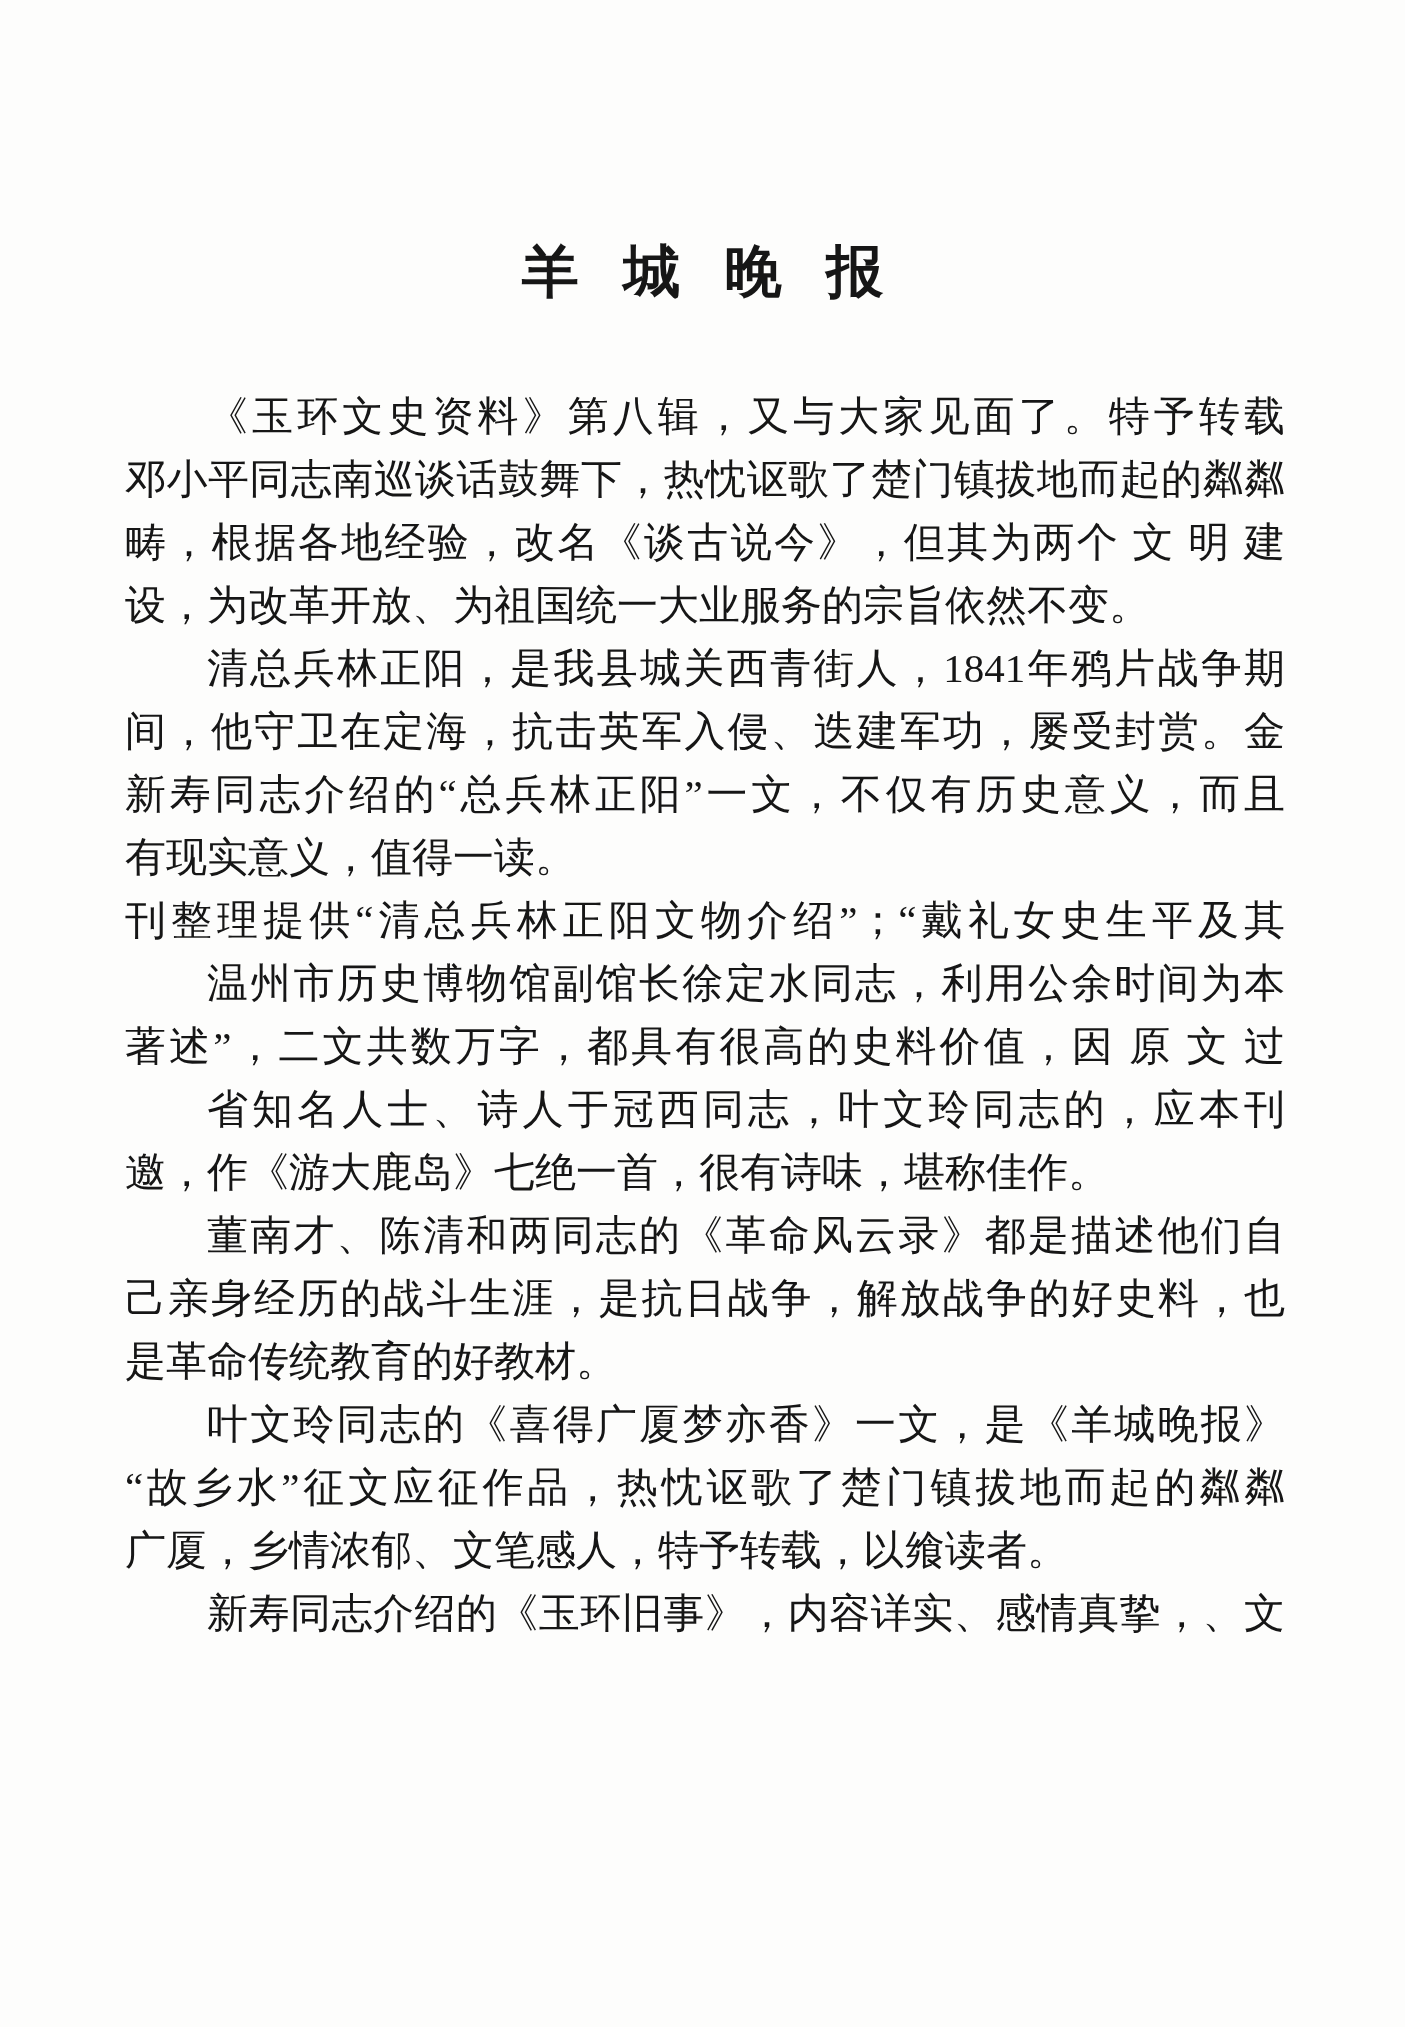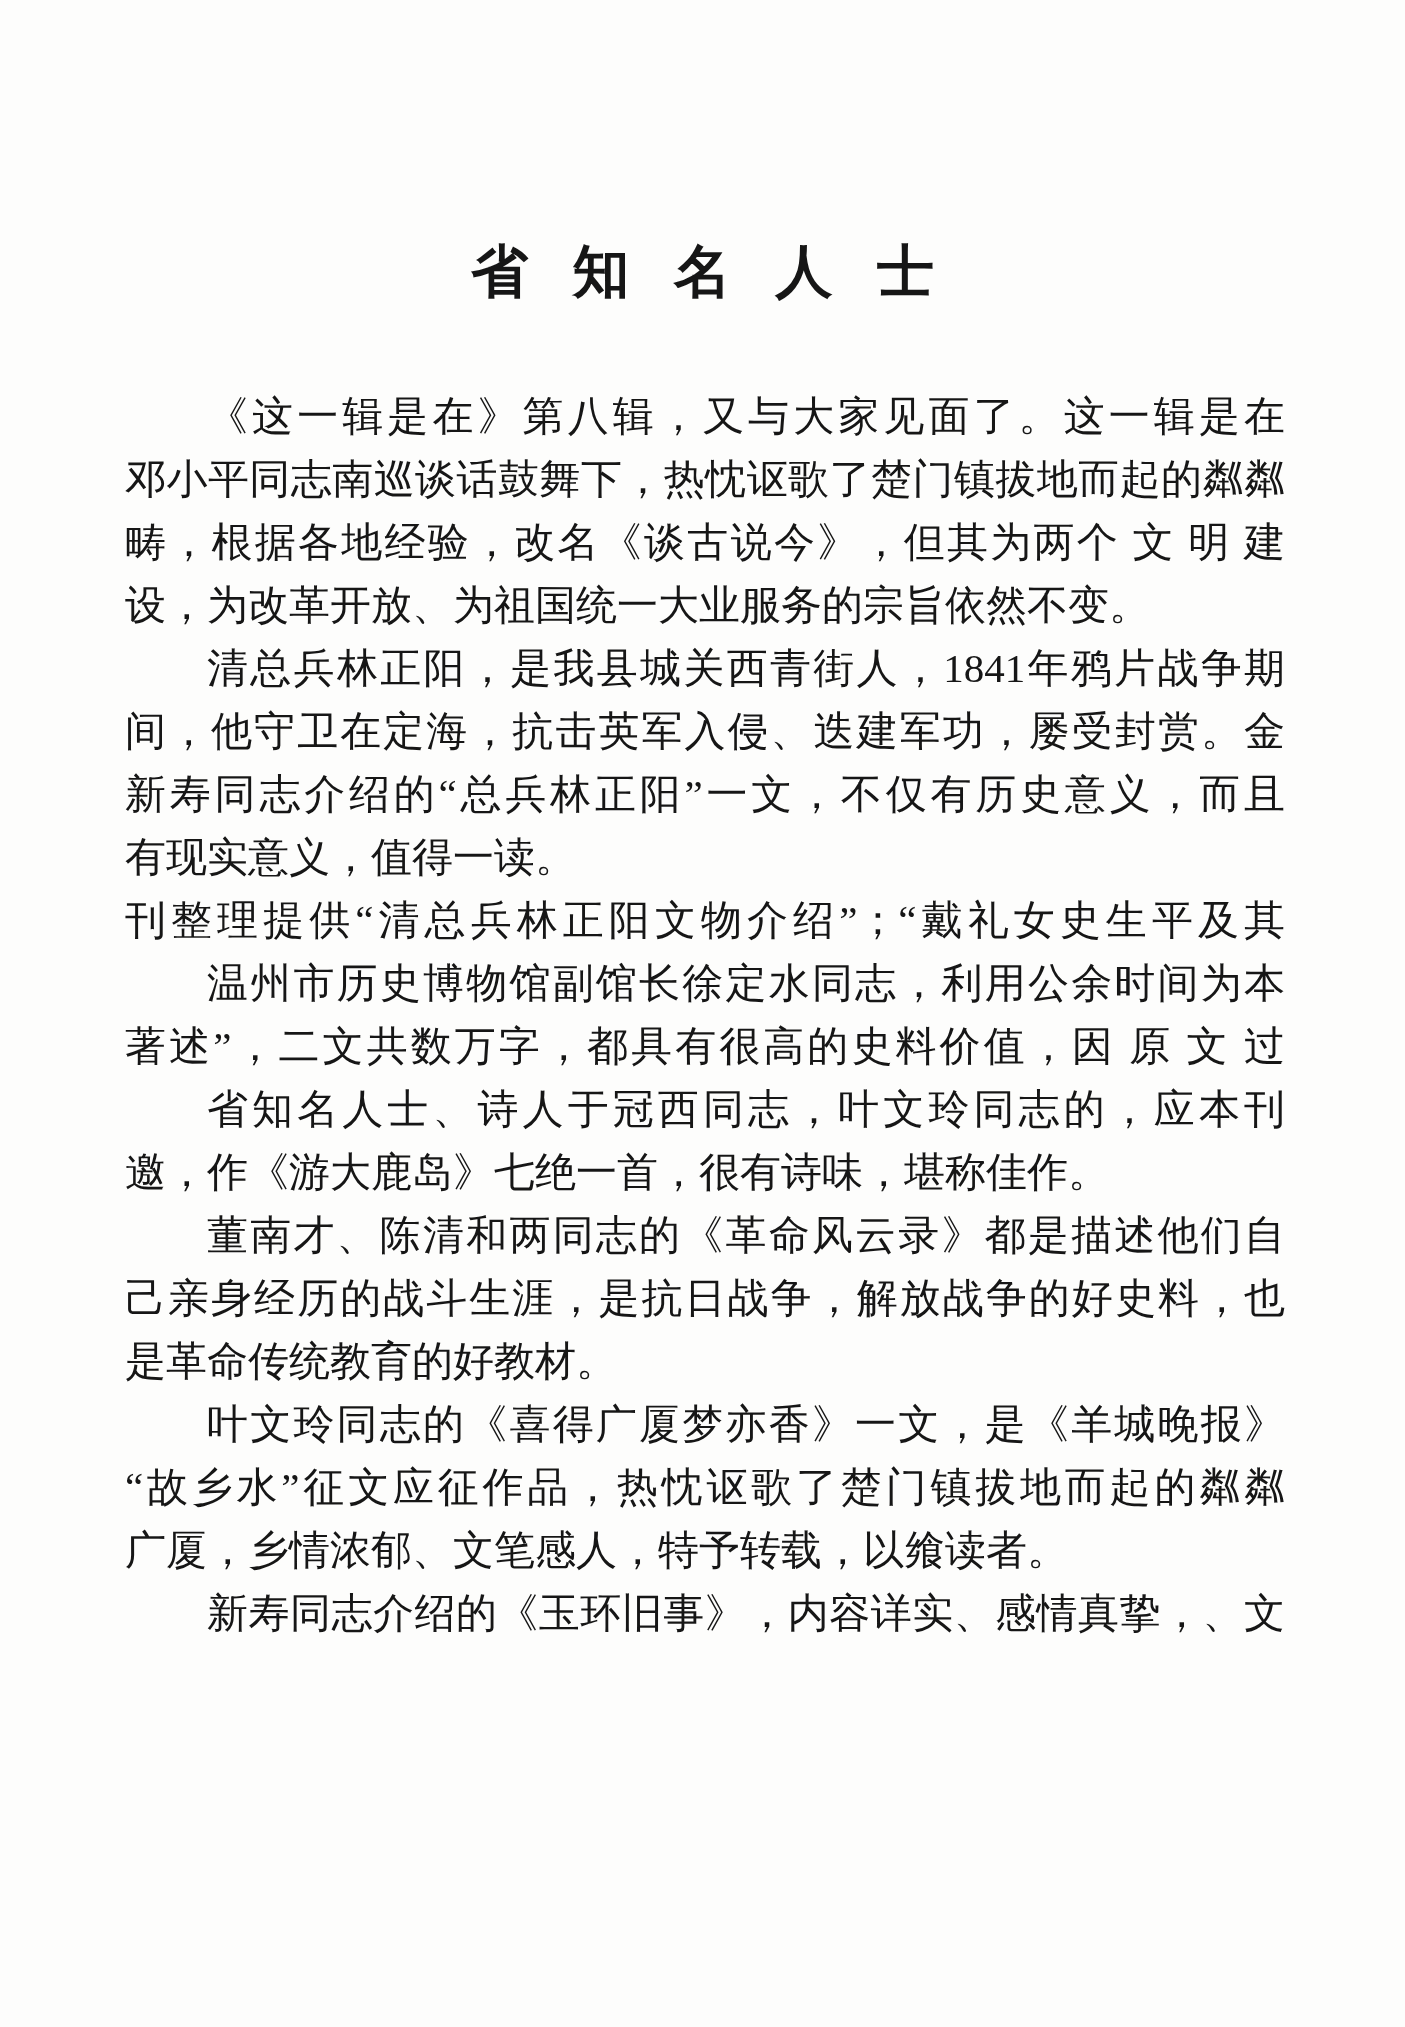--- a/index.html
+++ b/index.html
@@ -52,23 +52,23 @@
     text-align-last: justify; 
   }
   .line.indent {
     text-indent: 82px; 
   }
 </style>
 </head>
 <body>
 
 <div class="page">
-  <h1 class="title">省知名人士</h1>
+  <h1 class="title">羊城晚报</h1>
   <div class="body-text" id="page-body">
-      <div class="line indent fill">《这一辑是在》第八辑，又与大家见面了。这一辑是在</div>
+      <div class="line indent fill">《玉环文史资料》第八辑，又与大家见面了。特予转载</div>
       <div class="line fill">邓小平同志南巡谈话鼓舞下，热忱讴歌了楚门镇拔地而起的粼粼</div>
       <div class="line fill">畴，根据各地经验，改名《谈古说今》，但其为两个 文 明 建</div>
       <div class="line">设，为改革开放、为祖国统一大业服务的宗旨依然不变。</div>
       <div class="line indent fill">清总兵林正阳，是我县城关西青街人，1841年鸦片战争期</div>
       <div class="line fill">间，他守卫在定海，抗击英军入侵、迭建军功，屡受封赏。金</div>
       <div class="line fill">新寿同志介绍的“总兵林正阳”一文，不仅有历史意义，而且</div>
       <div class="line">有现实意义，值得一读。</div>
       <div class="line fill">刊整理提供“清总兵林正阳文物介绍”；“戴礼女史生平及其</div>
       <div class="line indent fill">温州市历史博物馆副馆长徐定水同志，利用公余时间为本</div>
       <div class="line fill">著述”，二文共数万字，都具有很高的史料价值，因 原 文 过</div>

